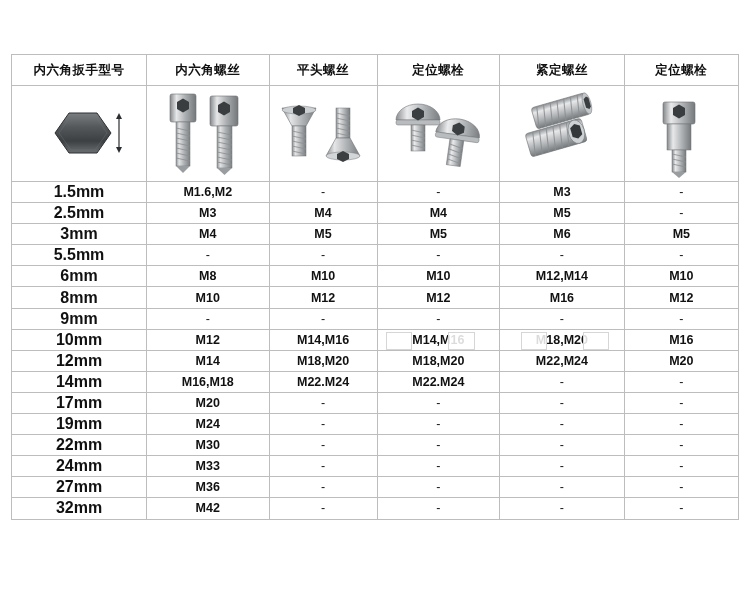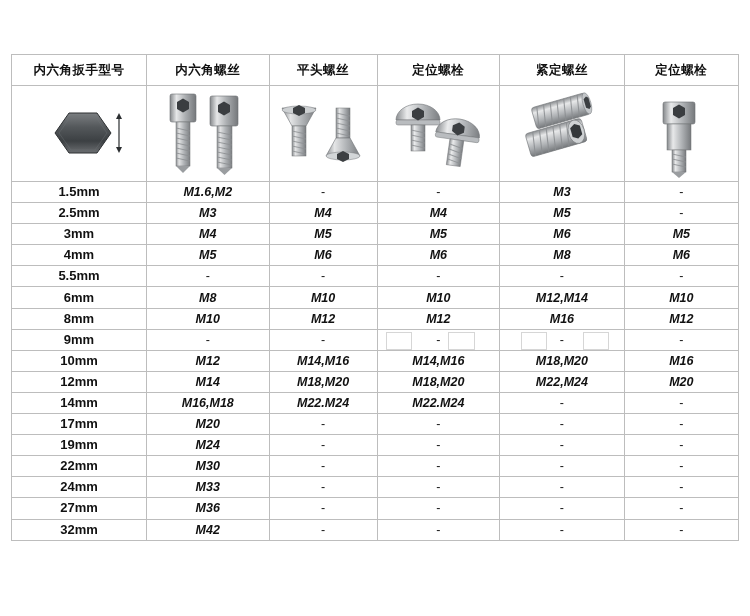--- a/index.html
+++ b/index.html
@@ -55,25 +55,24 @@
     height: 95px;
     padding: 0;
   }
   tbody tr.datarow td {
     height: 20.1px;
     font-size: 12.5px;
     line-height: 20px;
   }
   tbody tr.datarow td.size {
     font-weight: bold;
-    font-size: 13px;
+    font-size: 16px;
   }
   td.val {
     font-weight: bold;
-    font-style: italic;
   }
   td.dash {
     font-weight: normal;
     color: #222;
   }
   
   .imgwrap {
     width: 100%;
     height: 95px;
     position: relative;
@@ -367,28 +366,20 @@
         </tr>
         <tr class="datarow">
           <td class="size">3mm</td>
           <td class="val">M4</td>
           <td class="val">M5</td>
           <td class="val">M5</td>
           <td class="val">M6</td>
           <td class="val">M5</td>
         </tr>
         <tr class="datarow">
-          <td class="size">4mm</td>
-          <td class="val">M5</td>
-          <td class="val">M6</td>
-          <td class="val">M6</td>
-          <td class="val">M8</td>
-          <td class="val">M6</td>
-        </tr>
-        <tr class="datarow">
           <td class="size">5.5mm</td>
           <td class="dash">-</td>
           <td class="dash">-</td>
           <td class="dash">-</td>
           <td class="dash">-</td>
           <td class="dash">-</td>
         </tr>
         <tr class="datarow">
           <td class="size">6mm</td>
           <td class="val">M8</td>

